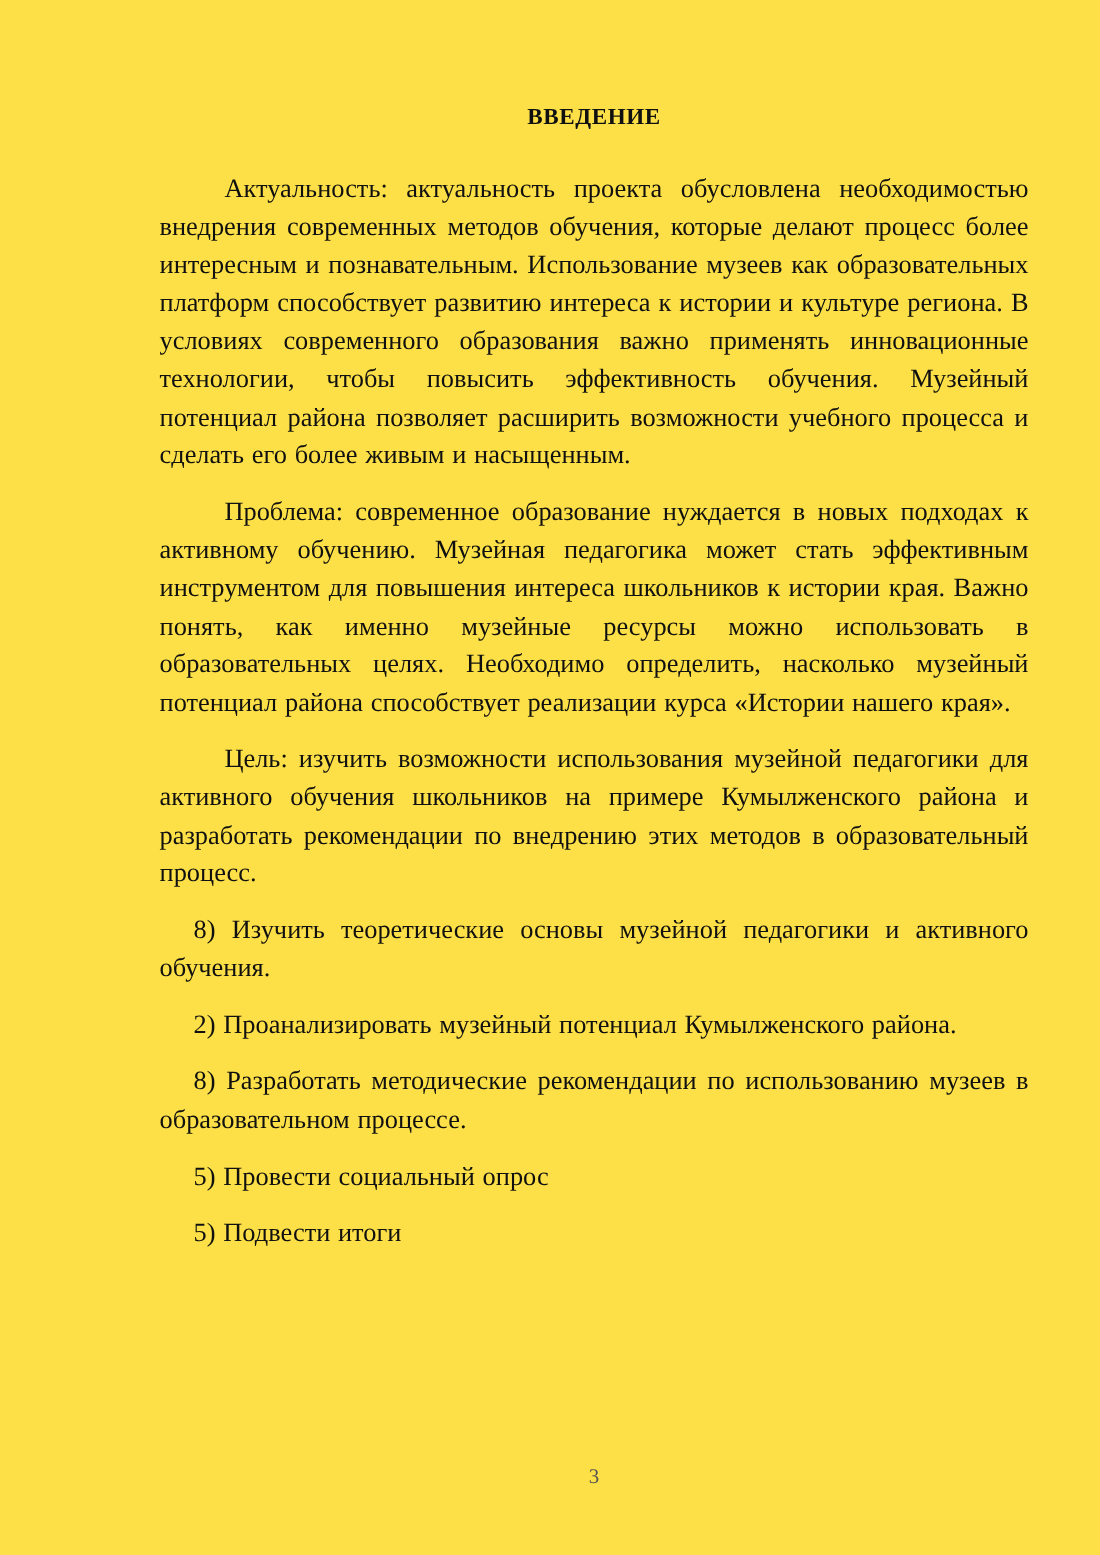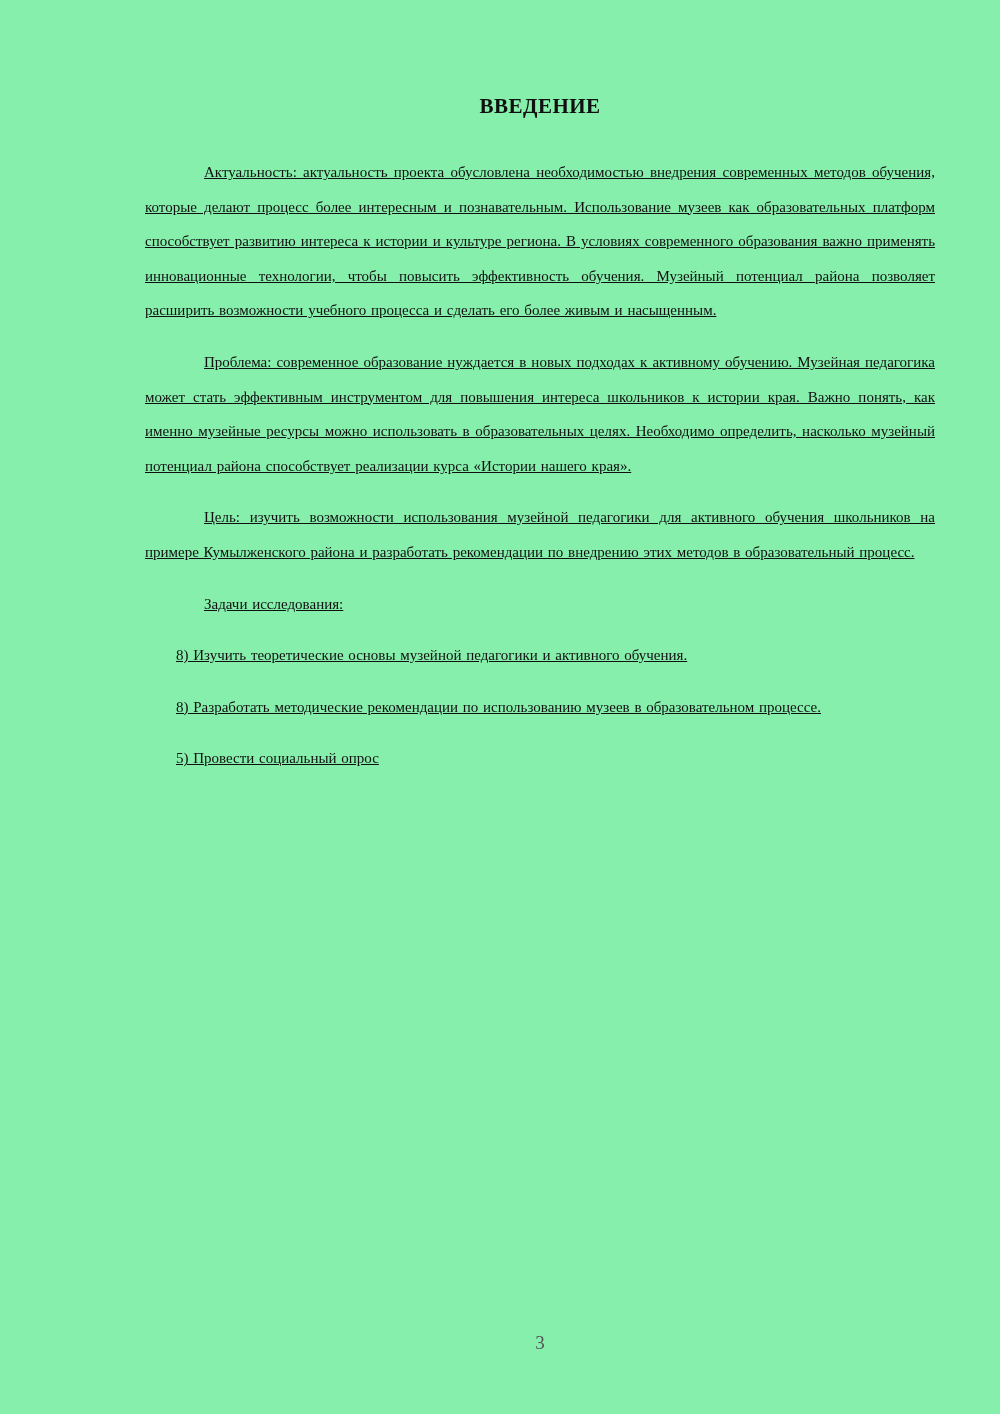--- a/index.html
+++ b/index.html
@@ -4,46 +4,45 @@
 <style>
   html, body {
     margin: 0;
     padding: 0;
     background: #ffffff;
   }
   .page {
     position: relative;
     width: 1000px;
     height: 1414px;
-    background: #86efac;
+    background: #fde047;
     overflow: hidden;
     font-family: "Liberation Serif", "DejaVu Serif", serif;
     color: #101010;
   }
   .content {
     position: absolute;
     left: 145px;
     top: 92px;
     width: 790px;
   }
   .doc-title {
     font-size: 21px;
     font-weight: bold;
     text-align: center;
     letter-spacing: 0.5px;
     margin: 0 0 35px 0;
     line-height: 28px;
   }
   p.para, p.list {
-    font-size: 15px;
+    font-size: 24px;
     line-height: 34.6px;
     text-align: justify;
     margin: 0 0 17px 0;
     word-spacing: 1px;
-    text-decoration: underline;
   }
   p.para {
     text-indent: 59px;
   }
   p.list {
     text-indent: 31px;
   }
   .page-number {
     position: absolute;
     left: 145px;
@@ -60,26 +59,27 @@
 <div class="page">
   <div class="content">
     <h1 class="doc-title">ВВЕДЕНИЕ</h1>
 
     <p class="para">Актуальность: актуальность проекта обусловлена необходимостью внедрения современных методов обучения, которые делают процесс более интересным и познавательным. Использование музеев как образовательных платформ способствует развитию интереса к истории и культуре региона. В условиях современного образования важно применять инновационные технологии, чтобы повысить эффективность обучения. Музейный потенциал района позволяет расширить возможности учебного процесса и сделать его более живым и насыщенным.</p>
 
     <p class="para">Проблема: современное образование нуждается в новых подходах к активному обучению. Музейная педагогика может стать эффективным инструментом для повышения интереса школьников к истории края. Важно понять, как именно музейные ресурсы можно использовать в образовательных целях. Необходимо определить, насколько музейный потенциал района способствует реализации курса «Истории нашего края».</p>
 
     <p class="para">Цель: изучить возможности использования музейной педагогики для активного обучения школьников на примере Кумылженского района и разработать рекомендации по внедрению этих методов в образовательный процесс.</p>
 
-    <p class="para">Задачи исследования:</p>
 
     <p class="list">8) Изучить теоретические основы музейной педагогики и активного обучения.</p>
 
+    <p class="list">2) Проанализировать музейный потенциал Кумылженского района.</p>
 
     <p class="list">8) Разработать методические рекомендации по использованию музеев в образовательном процессе.</p>
 
     <p class="list">5) Провести социальный опрос</p>
 
+    <p class="list">5) Подвести итоги</p>
 
   </div>
 
   <div class="page-number">3</div>
 </div>
 
 </body></html>

